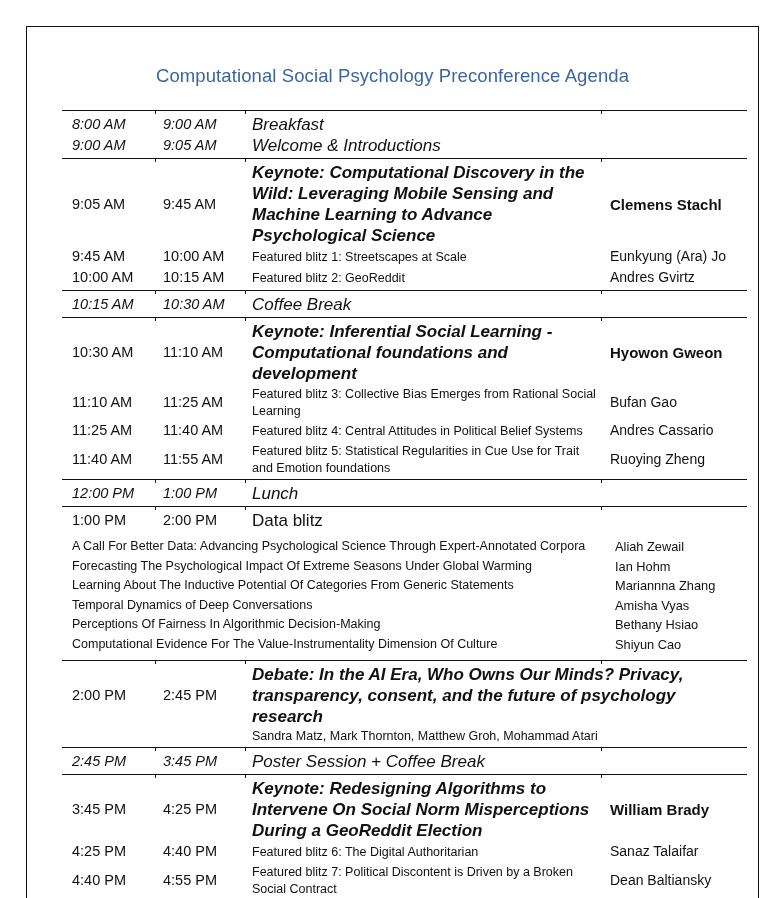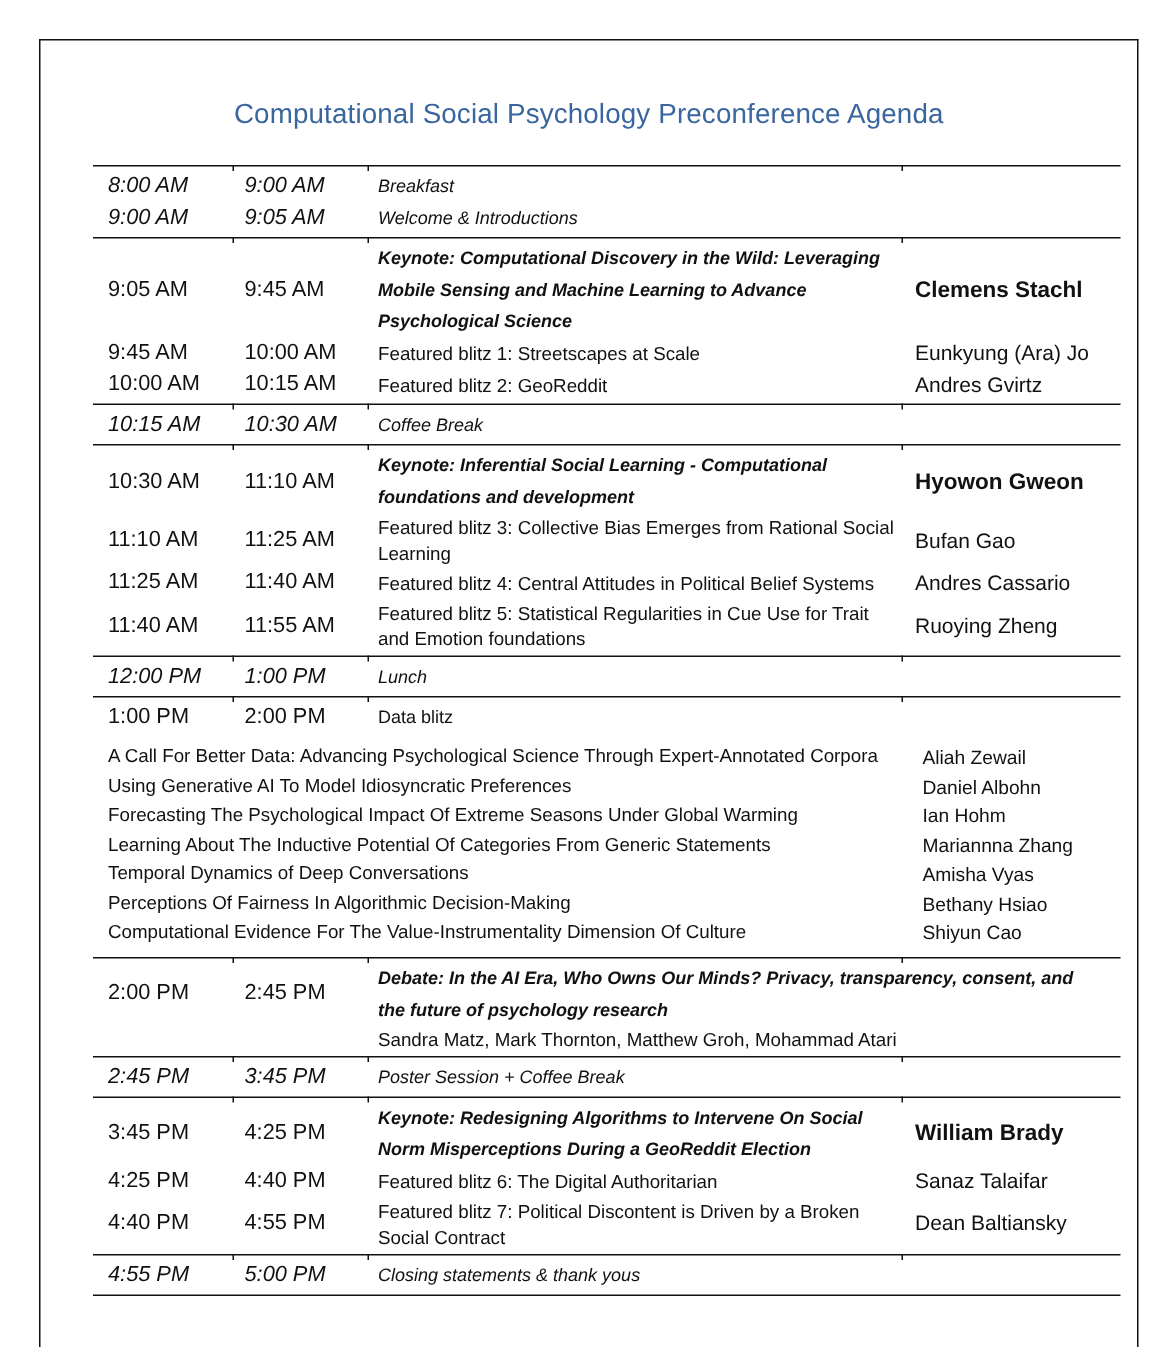--- a/index.html
+++ b/index.html
@@ -9,21 +9,21 @@
   .agenda { position:absolute; left:35px; top:83px; width:685px; }
   .sect { border-top:1.5px solid #111; position:relative; padding:3px 0 2px 0; }
   .sect.last { border-bottom:1.5px solid #111; }
   .sect::before, .sect::after { content:""; position:absolute; top:-1px; width:1px; height:4px; background:#111; }
   .sect::before { left:93px; }
   .sect::after { left:183px; }
   .tick3 { position:absolute; top:-1px; left:539px; width:1px; height:4px; background:#111; }
   .row { display:flex; align-items:center; }
   .c1 { width:93px; padding-left:10px; box-sizing:border-box; flex:none; font-size:14.5px; line-height:21px; }
   .c2 { width:90px; padding-left:8px; box-sizing:border-box; flex:none; font-size:14.5px; line-height:21px; }
-  .c3 { width:356px; padding-left:7px; box-sizing:border-box; flex:none; font-size:12px; line-height:21px; }
+  .c3 { width:356px; padding-left:7px; box-sizing:border-box; flex:none; font-size:17px; line-height:21px; }
   .c4 { flex:1; padding-left:9px; font-size:14px; line-height:21px; }
   .it { font-style:italic; }
   .bold { font-weight:bold;font-style:italic; }
   .small { font-size:12.5px; line-height:17px; padding-top:2px; }
   .spk-bold { font-weight:bold; font-size:15px; }
   .db-list { padding:6px 0 4px 0; }
   .db-row { display:flex; font-size:12.5px; line-height:19.5px; }
   .db-title { width:545px; padding-left:10px; box-sizing:border-box; flex:none; }
   .db-spk { flex:1; padding-left:8px; font-size:12.8px; }
   .debate-names { padding-left:190px; font-size:12.5px; line-height:18px; }
@@ -122,24 +122,20 @@
           <div class="c2">2:00 PM</div>
           <div class="c3">Data blitz</div>
           <div class="c4"></div>
         </div>
         <div class="db-list">
           <div class="db-row">
             <div class="db-title">A Call For Better Data: Advancing Psychological Science Through Expert-Annotated Corpora</div>
             <div class="db-spk">Aliah Zewail</div>
           </div>
           <div class="db-row">
-            <div class="db-title">Using Generative AI To Model Idiosyncratic Preferences</div>
-            <div class="db-spk">Daniel Albohn</div>
-          </div>
-          <div class="db-row">
             <div class="db-title">Forecasting The Psychological Impact Of Extreme Seasons Under Global Warming</div>
             <div class="db-spk">Ian Hohm</div>
           </div>
           <div class="db-row">
             <div class="db-title">Learning About The Inductive Potential Of Categories From Generic Statements</div>
             <div class="db-spk">Mariannna Zhang</div>
           </div>
           <div class="db-row">
             <div class="db-title">Temporal Dynamics of Deep Conversations</div>
             <div class="db-spk">Amisha Vyas</div>

